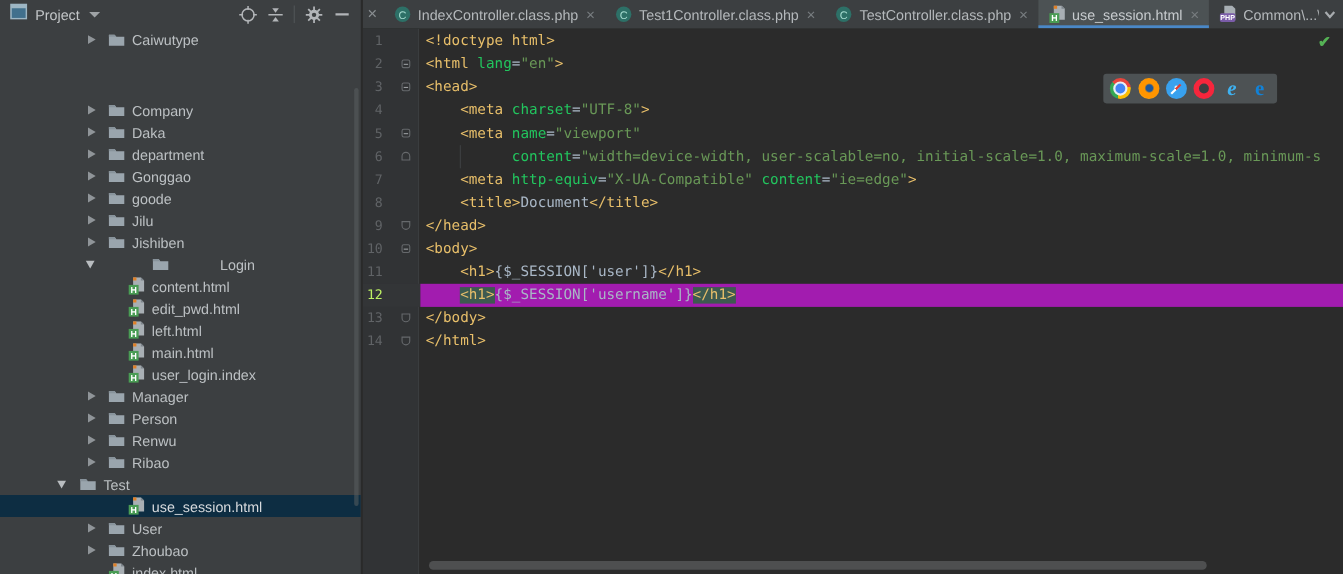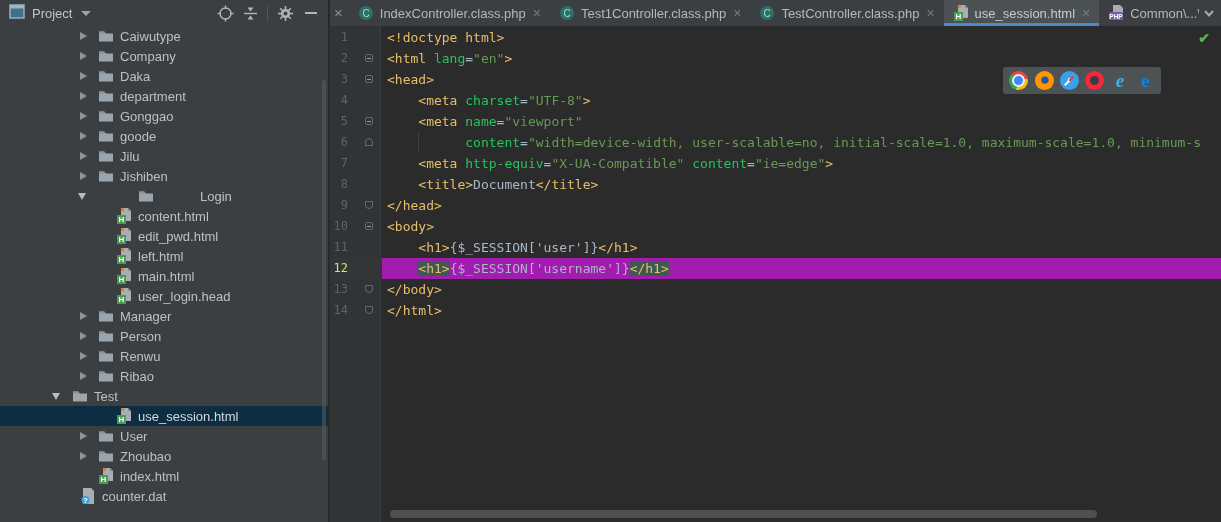--- a/index.html
+++ b/index.html
@@ -139,21 +139,21 @@
             <span class="tri-r"></span>
           </span>
           <span class="ticon">
             <svg width="16" height="16" viewBox="0 0 16 16">
               <path d="M1 3.5h5.2l1.6 2H15v8H1z" fill="#9aa5ad"></path>
               <path d="M1 3.5h5.2l1.6 2H1z" fill="#88939b"></path>
             </svg>
           </span>
           <span>Caiwutype</span>
         </div>
-        <div class="trow" style="padding-left: 78px;">
+        <div class="trow" style="padding-left: 78px; margin-top: 44px;">
           <span class="tarrow">
             <span class="tri-r"></span>
           </span>
           <span class="ticon">
             <svg width="16" height="16" viewBox="0 0 16 16">
               <path d="M1 3.5h5.2l1.6 2H15v8H1z" fill="#9aa5ad"></path>
               <path d="M1 3.5h5.2l1.6 2H1z" fill="#88939b"></path>
             </svg>
           </span>
           <span>Company</span>
@@ -298,21 +298,21 @@
           <span class="tspacer"></span>
           <span class="ticon">
             <svg width="16" height="16" viewBox="0 0 16 16">
               <path d="M5 0h7l3 3v10H5z" fill="#a8afb4"></path>
               <path d="M12 0l3 3h-3z" fill="#7e868c"></path>
               <rect x="5" y="0" width="3" height="3" fill="#e08027"></rect>
               <rect x="1" y="7" width="9" height="9" fill="#499c54"></rect>
               <text x="5.5" y="14" font-size="8" font-weight="bold" fill="#ffffff" text-anchor="middle" font-family="Liberation Sans, sans-serif">H</text>
             </svg>
           </span>
-          <span>user_login.head</span>
+          <span>user_login.index</span>
         </div>
         <div class="trow" style="padding-left: 78px;">
           <span class="tarrow">
             <span class="tri-r"></span>
           </span>
           <span class="ticon">
             <svg width="16" height="16" viewBox="0 0 16 16">
               <path d="M1 3.5h5.2l1.6 2H15v8H1z" fill="#9aa5ad"></path>
               <path d="M1 3.5h5.2l1.6 2H1z" fill="#88939b"></path>
             </svg>

